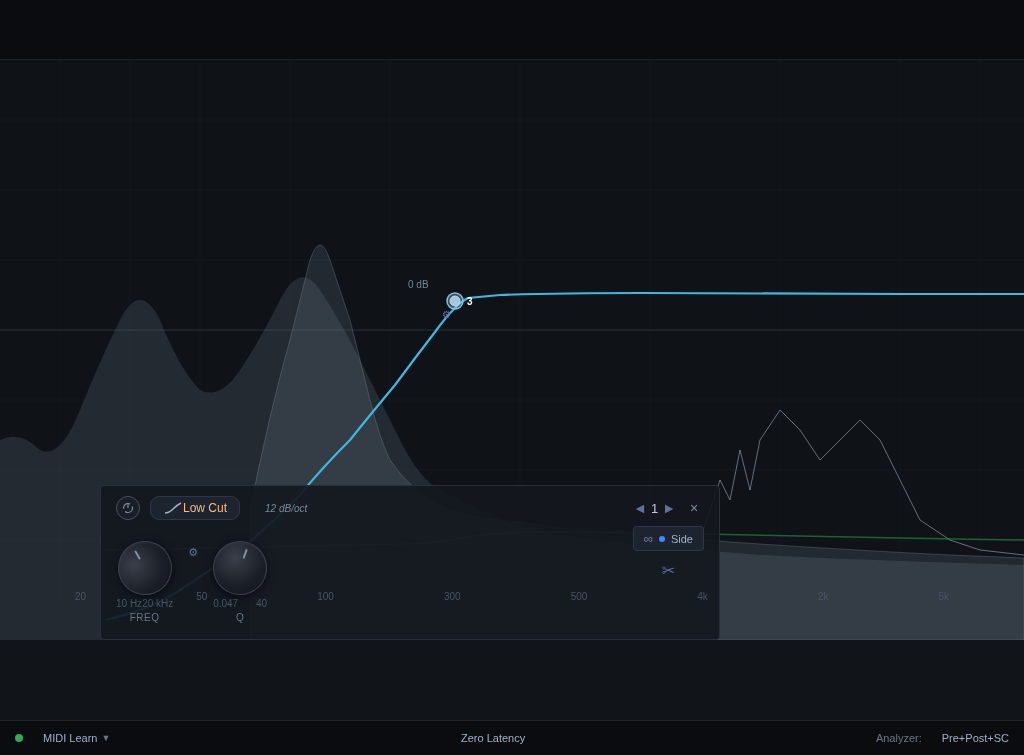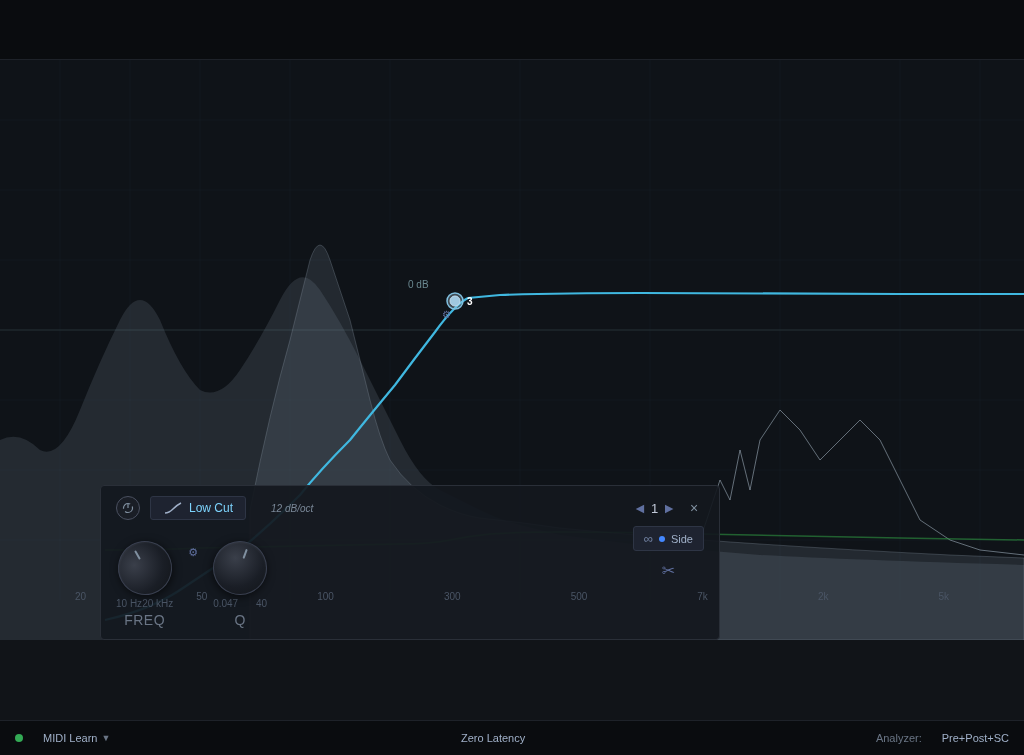--- a/index.html
+++ b/index.html
@@ -67,27 +67,27 @@
       justify-content: center;
       cursor: pointer;
       color: #6a7080;
       font-size: 12px;
     }
 
     
     .band-type-btn {
       display: flex;
       align-items: center;
-      gap: 6px;
+      gap: 0;
       padding: 4px 12px;
       background: #1e2330;
       border: 1px solid #2e3545;
-      border-radius: 3px;
-      cursor: pointer;
-      color: #7dd3fc;
+      border-radius: 9px;
+      cursor: pointer;
+      color: #fdba74;
       font-size: 12px;
       margin-right: 15px;
     }
 
     
     .knob-group {
       display: flex;
       flex-direction: column;
       align-items: center;
       gap: 3px;
@@ -114,21 +114,21 @@
       top: 6px;
       left: 50%;
       transform: translateX(-50%);
       width: 2px;
       height: 10px;
       background: #8090a0;
       border-radius: 1px;
     }
 
     .knob-label {
-      font-size: 14px;
+      font-size: 10px;
       color: #6a7585;
       text-align: right;
       letter-spacing: 0.5px;
       text-transform: uppercase;
     }
 
     .knob-range {
       font-size: 10px;
       color: #4a5565;
       display: flex;
@@ -458,21 +458,21 @@
 
       </div>
     </div>
 
     <div class="freq-labels">
       <span class="freq-label">20</span>
       <span class="freq-label">50</span>
       <span class="freq-label">100</span>
       <span class="freq-label">300</span>
       <span class="freq-label">500</span>
-      <span class="freq-label">7k</span>
+      <span class="freq-label">4k</span>
       <span class="freq-label">2k</span>
       <span class="freq-label">5k</span>
     </div>
 
   </div>
 
   <div class="bottom-bar">
     <div class="status-dot"></div>
     <div class="midi-dropdown">
       <span class="bottom-text highlight">MIDI Learn</span>

